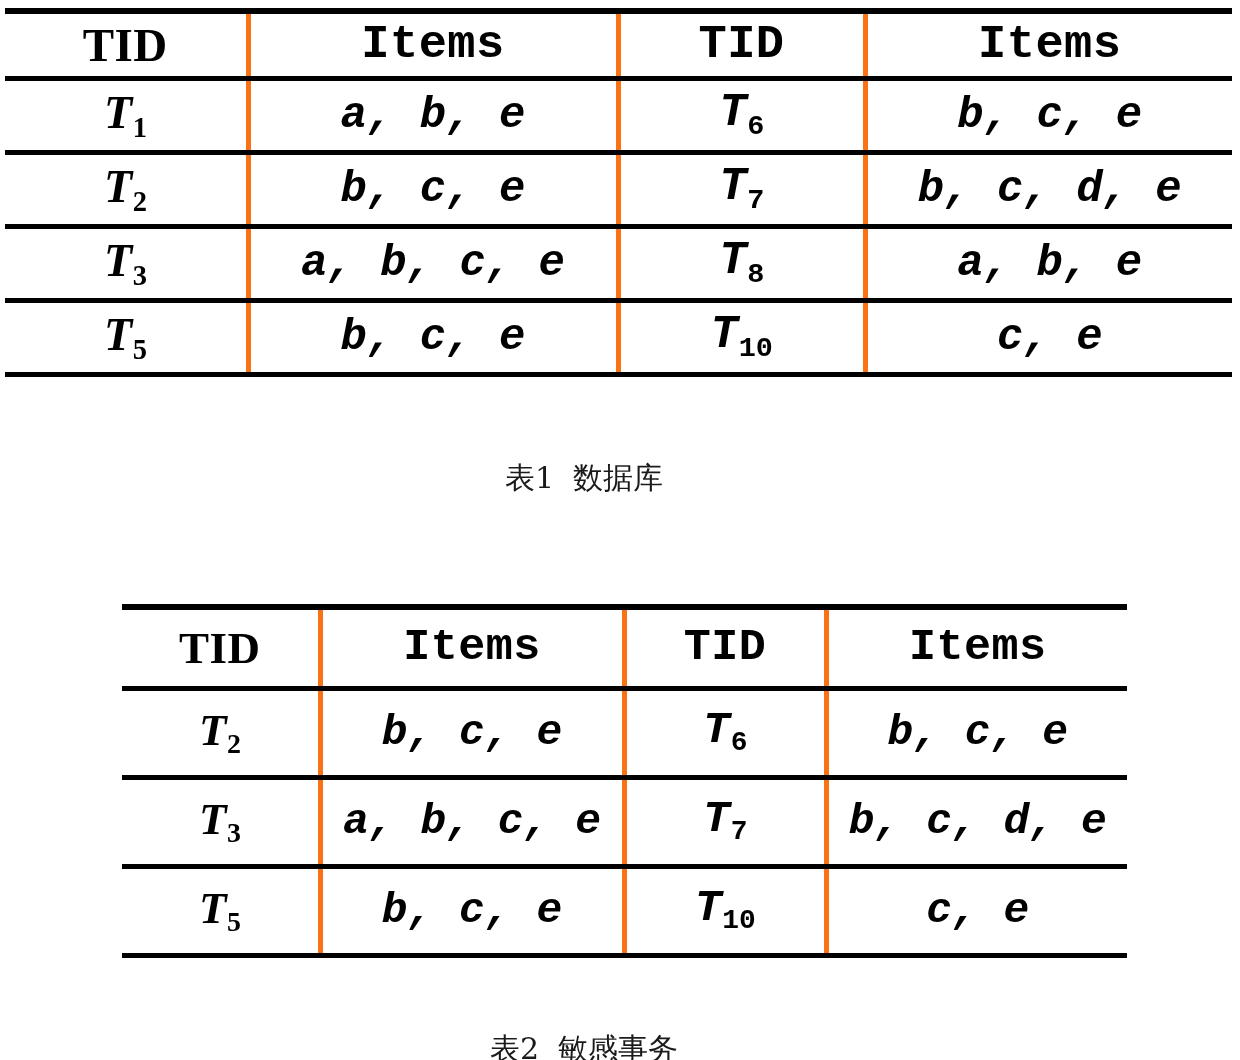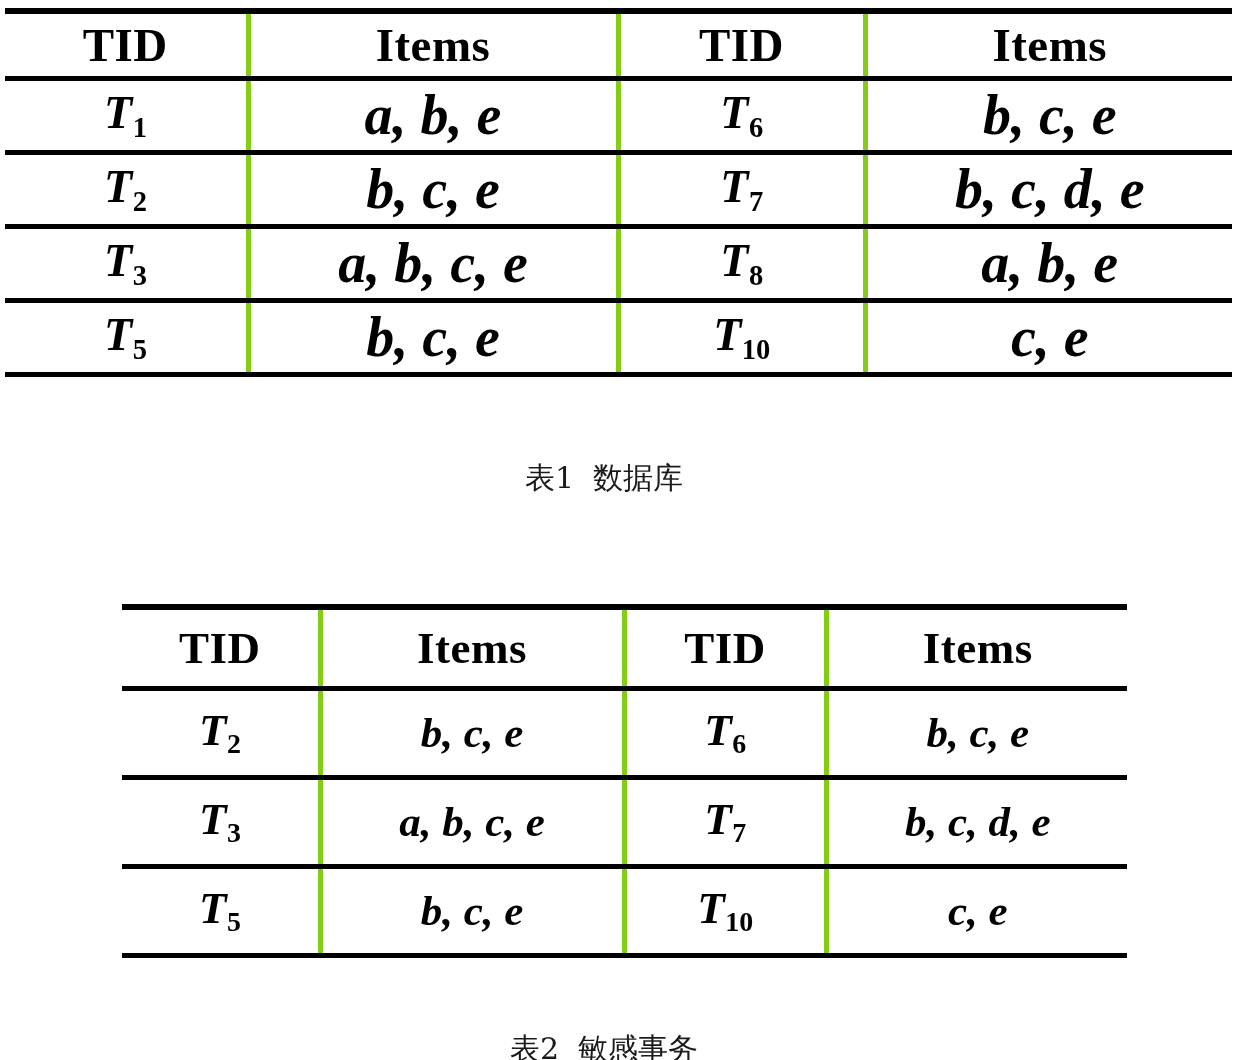--- a/index.html
+++ b/index.html
@@ -35,21 +35,22 @@
   .tbl tr.hdr-row > * {
     border-top: 6px solid #000;
     border-bottom: 5px solid #000;
   }
   .tbl tr.data-row > * {
     border-bottom: 5px solid #000;
   }
 
   
   .tbl .vl {
-    border-left: 5px solid #84cc16;
+    border-left: 5px solid #f97316;
+    font-family: Liberation Mono, monospace;
   }
 
   
   .hdr-cell {
     font-weight: bold;
     letter-spacing: 0.5px;
   }
 
   
   .it {
@@ -74,21 +75,21 @@
 
   
   #table1 {
     left: 5px;
     top: 8px;
     width: 1227px;
   }
   #table1 .hdr-cell { font-size: 47px; line-height: 62px; }
   #table1 tr.hdr-row > * { height: 62px; }
   #table1 tr.data-row > * { height: 63px; }
-  #table1 .cell-txt { font-size: 56px; line-height: 63px; }
+  #table1 .cell-txt { font-size: 44px; line-height: 63px; }
   #table1 .tid { font-size: 46px; line-height: 63px; }
 
   
   #table2 {
     left: 122px;
     top: 604px;
     width: 1005px;
   }
   #table2 .hdr-cell { font-size: 45px; line-height: 76px; }
   #table2 tr.hdr-row > * { height: 76px; }
@@ -99,21 +100,20 @@
   
   .caption {
     position: absolute;
     width: 1168px;
     left: 0;
     text-align: center;
     font-family: "DejaVu Serif", "Liberation Serif", serif;
     font-size: 30px;
     color: #1a1a1a;
     white-space: pre;
-    padding-left: 20px;
   }
   #caption1 { top: 458px; }
   #caption2 { top: 1029px; }
 </style>
 </head>
 <body>
 
 <table class="tbl" id="table1">
   <colgroup>
     <col style="width:243px">

